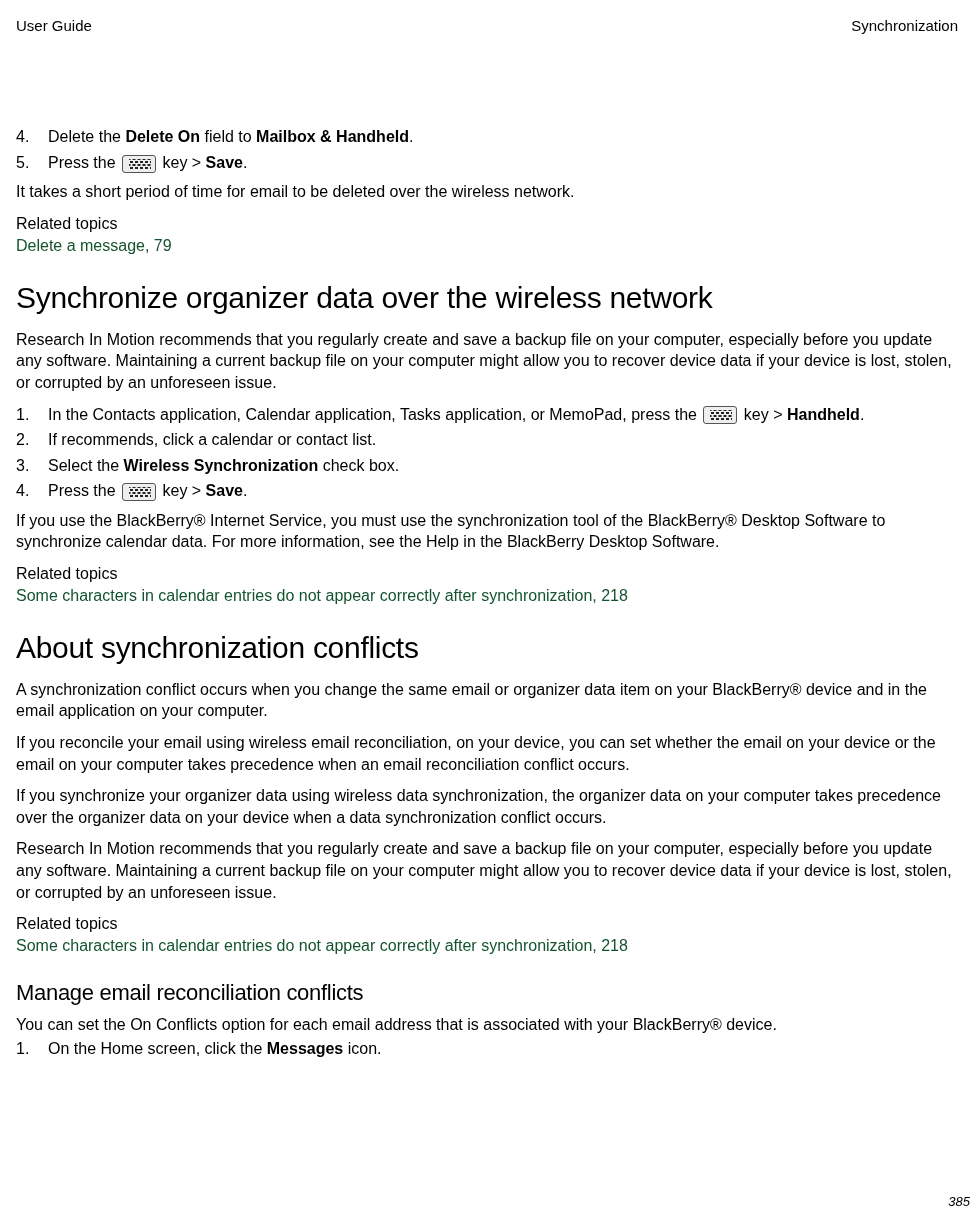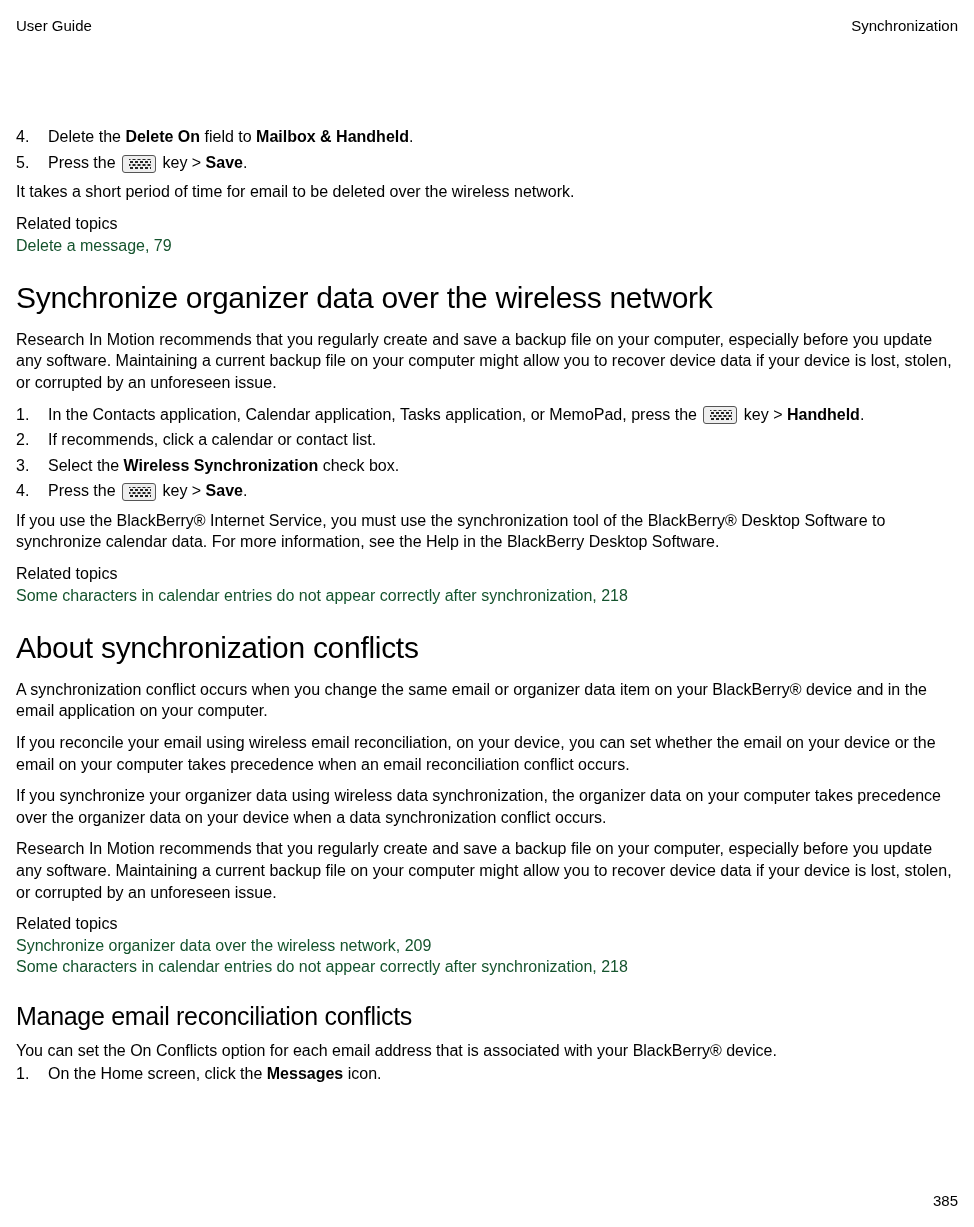--- a/index.html
+++ b/index.html
@@ -27,21 +27,21 @@
     font-family: "Segoe UI", Arial, sans-serif;
     font-weight: 400;
     font-size: 30px;
     margin-top: 22px;
     margin-bottom: 10px;
     letter-spacing: -0.3px;
   }
   h2 {
     font-family: "Segoe UI", Arial, sans-serif;
     font-weight: 400;
-    font-size: 25px;
+    font-size: 22px;
     margin-top: 22px;
     margin-bottom: 6px;
     letter-spacing: -0.3px;
   }
   ol {
     list-style: none;
     padding-left: 0;
     margin: 2px 0 8px 0;
   }
   ol li {
@@ -94,22 +94,23 @@
     height: 11px;
     background-image:
       radial-gradient(circle, #222 1.3px, transparent 1.4px),
       radial-gradient(circle, #222 1.3px, transparent 1.4px);
     background-size: 5px 6px;
     background-position: 0 0, 2.5px 3px;
   }
   .footer {
     position: absolute;
     bottom: 16px;
-    right: 16px;
-    font-size: 15px;
+    right: 4px;
+    font-size: 13px;
+    font-style: italic;
   }
 </style>
 </head>
 <body>
 
 <div class="header">
   <span>User Guide</span>
   <span>Synchronization</span>
 </div>
 
@@ -171,21 +172,20 @@
 </div>
 
 <h1>About synchronization conflicts</h1>
 <p>A synchronization conflict occurs when you change the same email or organizer data item on your BlackBerry® device and in the email application on your computer.</p>
 <p>If you reconcile your email using wireless email reconciliation, on your device, you can set whether the email on your device or the email on your computer takes precedence when an email reconciliation conflict occurs.</p>
 <p>If you synchronize your organizer data using wireless data synchronization, the organizer data on your computer takes precedence over the organizer data on your device when a data synchronization conflict occurs.</p>
 <p>Research In Motion recommends that you regularly create and save a backup file on your computer, especially before you update any software. Maintaining a current backup file on your computer might allow you to recover device data if your device is lost, stolen, or corrupted by an unforeseen issue.</p>
 
 <div class="rt-head">Related topics</div>
 <div class="rt-links">
-  <div class="link">Synchronize organizer data over the wireless network, 209</div>
   <div class="link">Some characters in calendar entries do not appear correctly after synchronization, 218</div>
 </div>
 
 <h2>Manage email reconciliation conflicts</h2>
 <p style="margin-bottom:2px">You can set the On Conflicts option for each email address that is associated with your BlackBerry® device.</p>
 <ol>
   <li>
     <span class="num">1.</span>
     <span class="li-content">
       <span>On the Home screen, click the </span><span class="bold">Messages</span><span> icon.</span>

